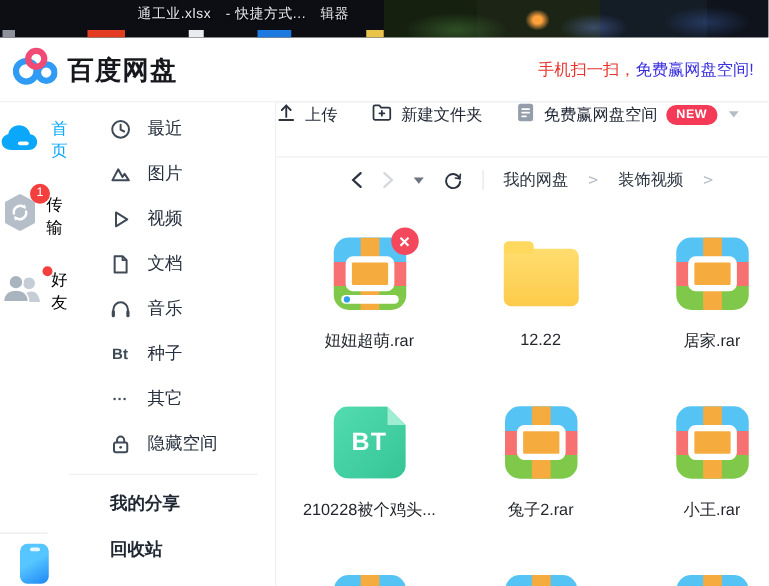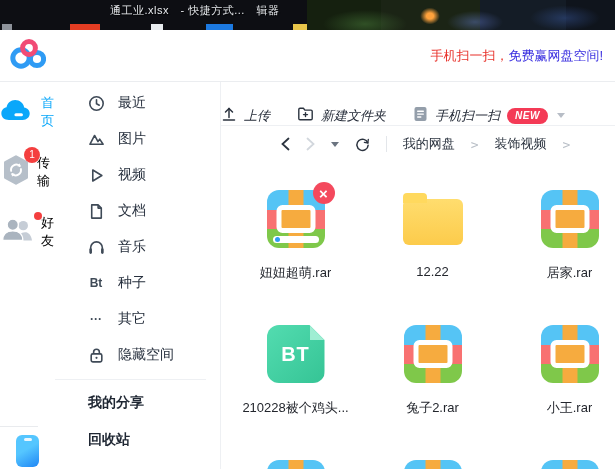--- a/index.html
+++ b/index.html
@@ -62,22 +62,22 @@
   .kebab i { width:3px; height:3px; border-radius:50%; background:#4aa9f2; }
   .side-item { display:flex; align-items:center; gap:13px; padding-left:32px; height:36px; cursor:pointer; }
   .side-icon { width:18px; display:flex; justify-content:center; color:#3f4a57; font-weight:700; font-size:12px; }
   .side-label { font-size:14px; color:#262f3d; }
   .side-divider { height:1px; background:#eef0f3; margin:6px 14px 4px 0; }
   .side-link { padding-left:33px; height:37px; display:flex; align-items:center; cursor:pointer; }
   .side-link .side-label { font-weight:700; color:#1f2733; }
 
   
   .main { flex:1; border-left:1px solid #eef0f3; overflow:hidden; position:relative; }
-  .toolbar { height:44px; display:flex; align-items:flex-end; gap:27px; padding-left:0;
-      border-bottom:1px solid #eef0f3; white-space:nowrap;font-style:italic; }
+  .toolbar { height:44px; display:flex; align-items:flex-start; gap:27px; padding-left:0;
+      border-bottom:1px solid #eef0f3; white-space:nowrap; }
   .tool { display:flex; align-items:center; gap:7px; font-size:13px; color:#1f2633; cursor:pointer; }
   .new-pill { background:#f43a56; color:#fff; font-size:10px; font-weight:700; letter-spacing:.5px;
       border-radius:9px; padding:2px 8px 3px; }
   .caret { width:0; height:0; border-left:4px solid transparent; border-right:4px solid transparent;
       border-top:5px solid #b7bdc6; margin-left:2px; }
 
   .breadcrumb-bar { height:36px; display:flex; align-items:center; gap:16px; padding-left:15px;
       font-size:13px; color:#2b333f;justify-content:center; }
   .bc-sep-line { width:1px; height:16px; background:#e3e6ea; }
   .bc-caret { width:0; height:0; border-left:4px solid transparent; border-right:4px solid transparent;
@@ -137,20 +137,21 @@
 
   <div class="app-header">
     <div class="logo">
       <span>
         <svg width="36" height="32" viewBox="0 0 36 32">
           <circle cx="11" cy="20" r="8.2" fill="none" stroke="#2f9bf4" stroke-width="5"></circle>
           <circle cx="27" cy="21" r="6.6" fill="none" stroke="#2f9bf4" stroke-width="5"></circle>
           <circle cx="19" cy="10" r="6.4" fill="none" stroke="#f14b75" stroke-width="5"></circle>
         </svg>
       </span>
+      <span class="app-name">百度网盘</span>
     </div>
     <div class="promo">
       <span class="red">手机扫一扫，</span><span class="blue">免费赢网盘空间!</span>
     </div>
   </div>
 
   <div class="content">
 
     <nav class="rail">
       <div class="rail-item active">
@@ -288,21 +289,21 @@
         </div>
         <div class="tool">
           <span>
             <svg width="15" height="16" viewBox="0 0 15 16">
                 <rect x="1.5" y="1" width="12" height="14" rx="2" fill="#949eaa"></rect>
                 <rect x="4" y="4.5" width="7" height="1.4" rx=".7" fill="#fff"></rect>
                 <rect x="4" y="7.4" width="7" height="1.4" rx=".7" fill="#fff"></rect>
                 <rect x="4" y="10.3" width="4.5" height="1.4" rx=".7" fill="#fff"></rect>
               </svg>
           </span>
-          <span>手机扫一扫</span>
+          <span>免费赢网盘空间</span>
           <span class="new-pill">NEW</span>
           <span class="caret"></span>
         </div>
 
       </div>
 
       <div class="breadcrumb-bar">
         <span class="nav-btn">
           <svg width="9" height="14" viewBox="0 0 9 14" fill="none" stroke="#2b333f" stroke-width="1.8" stroke-linecap="round">
               <path d="M7.5 1.5 L1.5 7 L7.5 12.5"></path>

